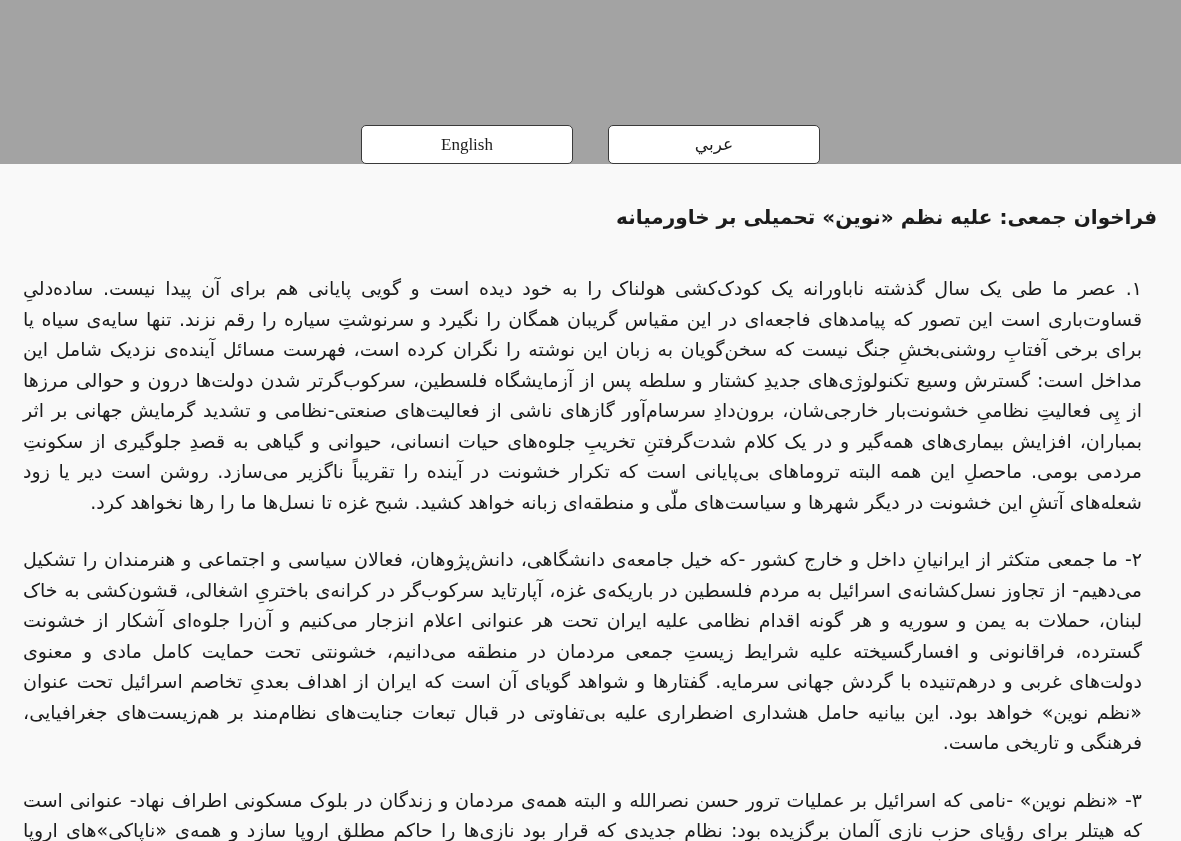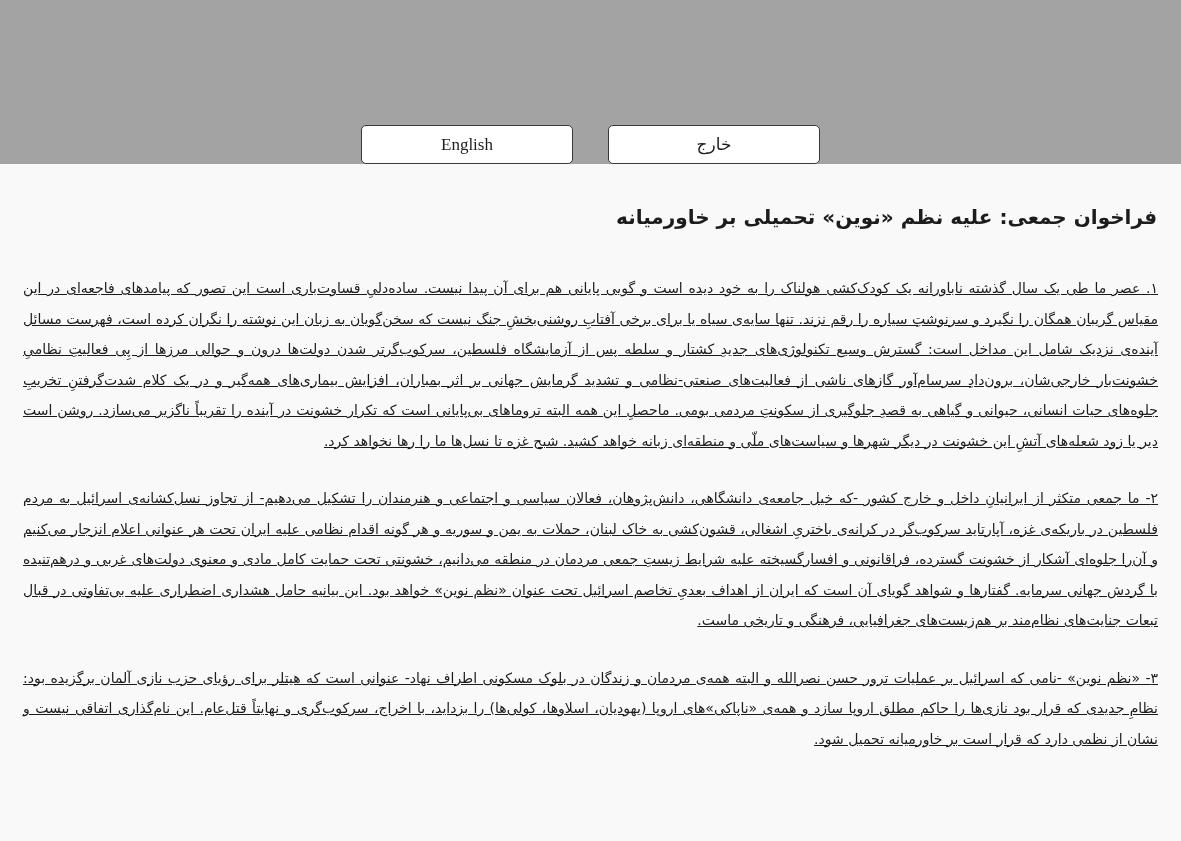--- a/index.html
+++ b/index.html
@@ -43,34 +43,33 @@
     padding: 0 23px;
   }
   .article h1 {
     font-size: 20px;
     font-weight: bold;
     text-align: right;
     margin: 39px 1px 42px 0;
     line-height: 28px;
   }
   .article p {
-    font-size: 14px;
+    font-size: 19px;
     line-height: 30.5px;
     text-align: justify;
-    margin: 0 0 27px 0;
-    text-decoration: underline;
+    margin: 0 16px 27px 0;
   }
 </style>
 </head>
 <body>
 
 <header class="top-bar">
   <div class="lang-buttons">
     <button class="lang-btn">English</button>
-    <button class="lang-btn">خارج</button>
+    <button class="lang-btn">عربي</button>
   </div>
 </header>
 
 <main class="article">
   <h1>فراخوان جمعی: علیه نظم «نوین» تحمیلی بر خاورمیانه</h1>
   <p>۱. عصر ما طی یک سال گذشته ناباورانه یک کودک‌کشی هولناک را به خود دیده است و گویی پایانی هم برای آن پیدا نیست. ساده‌دلیِ قساوت‌باری است این تصور که پیامدهای فاجعه‌ای در این مقیاس گریبان همگان را نگیرد و سرنوشتِ سیاره را رقم نزند. تنها سایه‌ی سیاه یا برای برخی آفتابِ روشنی‌بخشِ جنگ نیست که سخن‌گویان به زبان این نوشته را نگران کرده است، فهرست مسائل آینده‌ی نزدیک شامل این مداخل است: گسترش وسیع تکنولوژی‌های جدیدِ کشتار و سلطه پس از آزمایشگاه فلسطین، سرکوب‌گرتر شدن دولت‌ها درون و حوالی مرزها از پِی فعالیتِ نظامیِ خشونت‌بار خارجی‌شان، برون‌دادِ سرسام‌آور گازهای ناشی از فعالیت‌های صنعتی-نظامی و تشدید گرمایش جهانی بر اثر بمباران، افزایش بیماری‌های همه‌گیر و در یک کلام شدت‌گرفتنِ تخریبِ جلوه‌های حیات انسانی، حیوانی و گیاهی به قصدِ جلوگیری از سکونتِ مردمی بومی. ماحصلِ این همه البته تروماهای بی‌پایانی است که تکرار خشونت در آینده را تقریباً ناگزیر می‌سازد. روشن است دیر یا زود شعله‌های آتشِ این خشونت در دیگر شهرها و سیاست‌های ملّی و منطقه‌ای زبانه خواهد کشید. شبح غزه تا نسل‌ها ما را رها نخواهد کرد.</p>
   <p>۲- ما جمعی متکثر از ایرانیانِ داخل و خارج کشور -که خیل جامعه‌ی دانشگاهی، دانش‌پژوهان، فعالان سیاسی و اجتماعی و هنرمندان را تشکیل می‌دهیم- از تجاوز نسل‌کشانه‌ی اسرائیل به مردم فلسطین در باریکه‌ی غزه، آپارتاید سرکوب‌گر در کرانه‌ی باختریِ اشغالی، قشون‌کشی به خاک لبنان، حملات به یمن و سوریه و هر گونه اقدام نظامی علیه ایران تحت هر عنوانی اعلام انزجار می‌کنیم و آن‌را جلوه‌ای آشکار از خشونت گسترده، فراقانونی و افسارگسیخته علیه شرایط زیستِ جمعی مردمان در منطقه می‌دانیم، خشونتی تحت حمایت کامل مادی و معنوی دولت‌های غربی و درهم‌تنیده با گردش جهانی سرمایه. گفتارها و شواهد گویای آن است که ایران از اهداف بعدیِ تخاصم اسرائیل تحت عنوان «نظم نوین» خواهد بود. این بیانیه حامل هشداری اضطراری علیه بی‌تفاوتی در قبال تبعات جنایت‌های نظام‌مند بر هم‌زیست‌های جغرافیایی، فرهنگی و تاریخی ماست.</p>
   <p>۳- «نظم نوین» -نامی که اسرائیل بر عملیات ترور حسن نصرالله و البته همه‌ی مردمان و زندگان در بلوک مسکونی اطراف نهاد- عنوانی است که هیتلر برای رؤیای حزب نازی آلمان برگزیده بود: نظامِ جدیدی که قرار بود نازی‌ها را حاکم مطلق اروپا سازد و همه‌ی «ناپاکی»های اروپا (یهودیان، اسلاوها، کولی‌ها) را بزداید، با اخراج، سرکوب‌گری و نهایتاً قتل‌عام. این نام‌گذاری اتفاقی نیست و نشان از نظمی دارد که قرار است بر خاورمیانه تحمیل شود.</p>
 </main>
 

